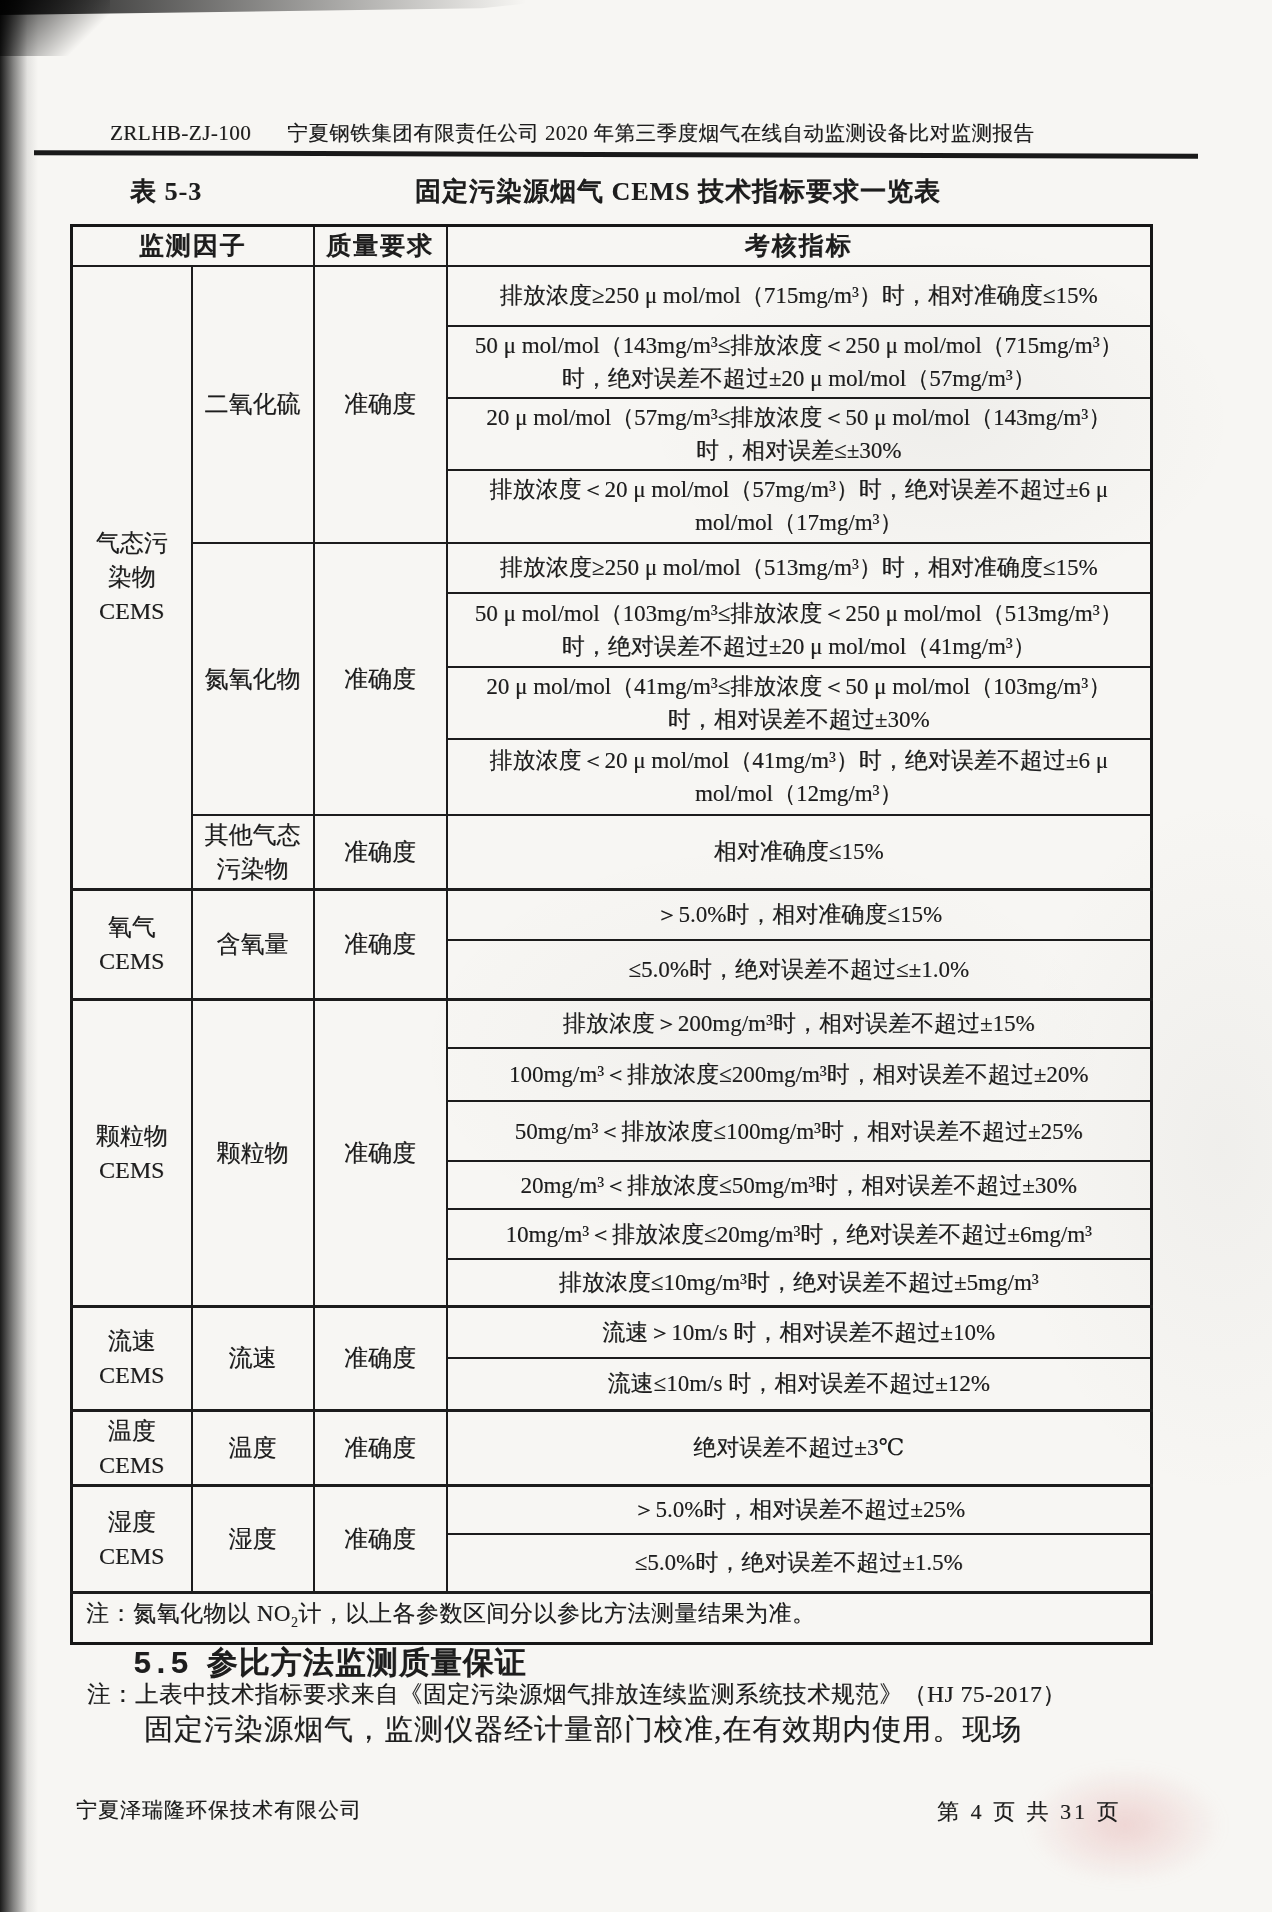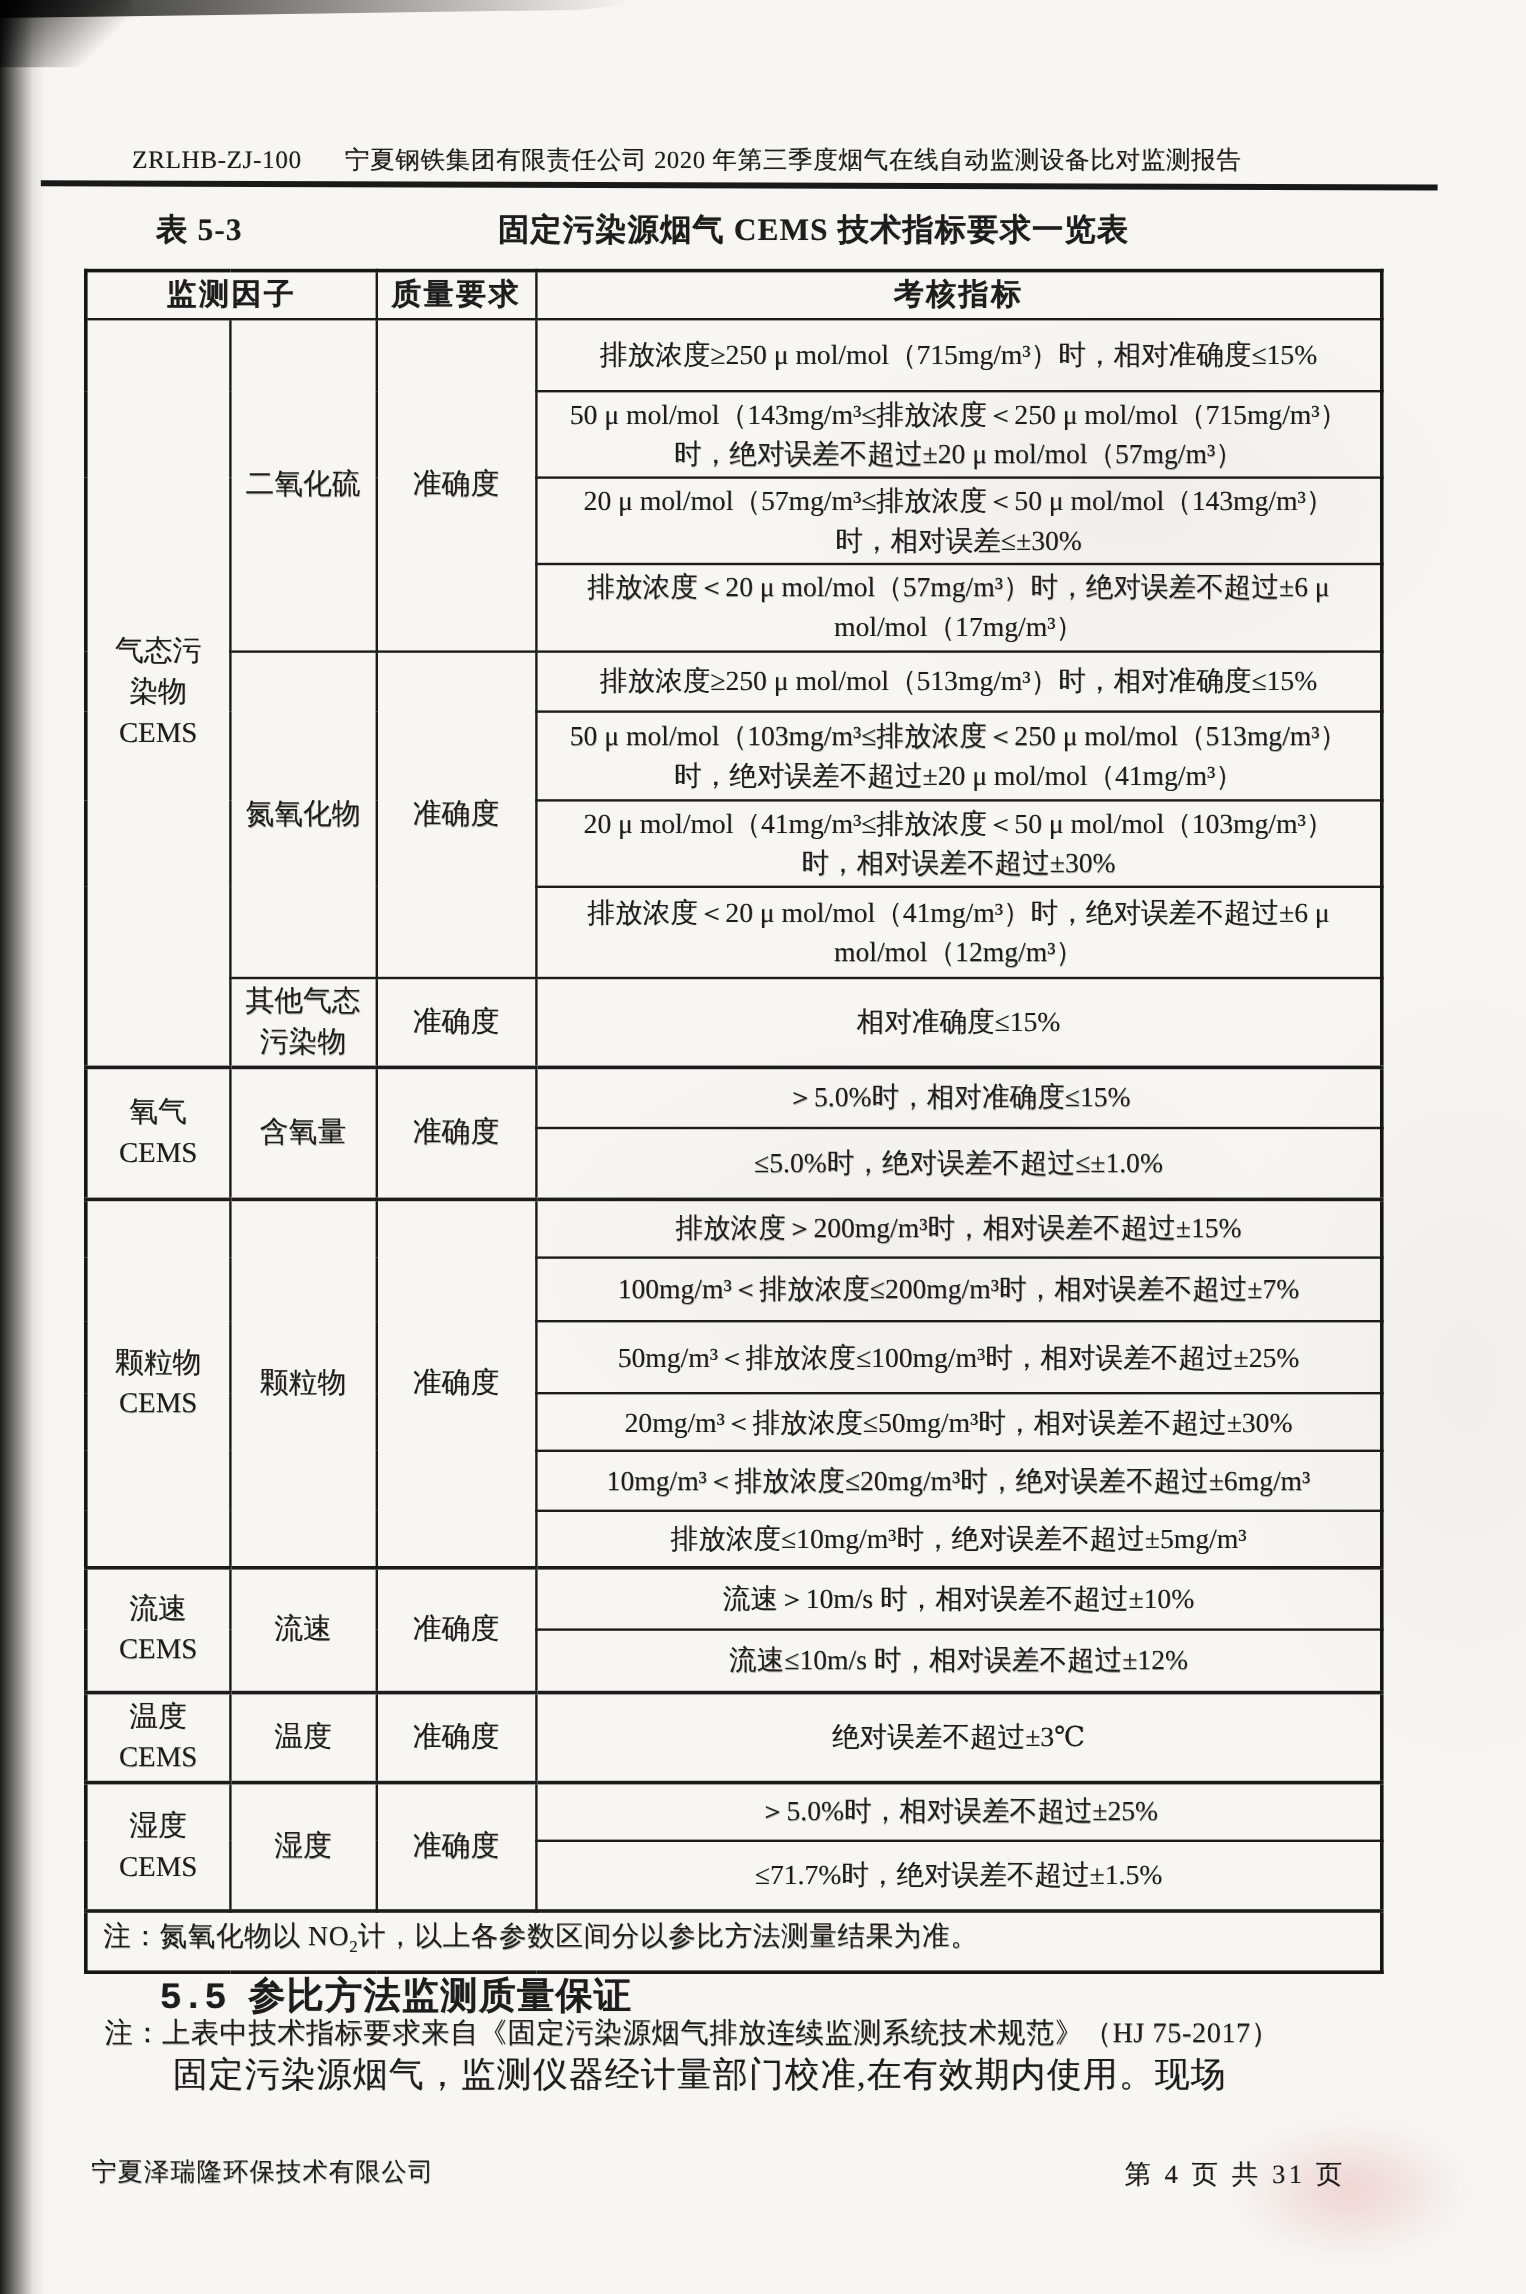--- a/index.html
+++ b/index.html
@@ -160,21 +160,21 @@
           <td>≤5.0%时，绝对误差不超过≤±1.0%</td>
         </tr>
       <tr class="gb" style="height:49px">
         <td class="grp" rowspan="6">颗粒物
 CEMS</td>
         <td class="fac" rowspan="6">颗粒物</td>
         <td class="qua" rowspan="6">准确度</td>
         <td>排放浓度＞200mg/m³时，相对误差不超过±15%</td>
       </tr>
       <tr style="height:53px">
-          <td>100mg/m³＜排放浓度≤200mg/m³时，相对误差不超过±7%</td>
+          <td>100mg/m³＜排放浓度≤200mg/m³时，相对误差不超过±20%</td>
         </tr>
       <tr style="height:60px">
           <td>50mg/m³＜排放浓度≤100mg/m³时，相对误差不超过±25%</td>
         </tr>
       <tr style="height:48px">
           <td>20mg/m³＜排放浓度≤50mg/m³时，相对误差不超过±30%</td>
         </tr>
       <tr style="height:50px">
           <td>10mg/m³＜排放浓度≤20mg/m³时，绝对误差不超过±6mg/m³</td>
         </tr>
@@ -199,21 +199,21 @@
         <td>绝对误差不超过±3℃</td>
       </tr>
       <tr class="gb" style="height:49px">
         <td class="grp" rowspan="2">湿度
 CEMS</td>
         <td class="fac" rowspan="2">湿度</td>
         <td class="qua" rowspan="2">准确度</td>
         <td>＞5.0%时，相对误差不超过±25%</td>
       </tr>
       <tr style="height:58px">
-          <td>≤71.7%时，绝对误差不超过±1.5%</td>
+          <td>≤5.0%时，绝对误差不超过±1.5%</td>
         </tr>
       <tr class="gb" style="height:51px">
         <td class="notecell" colspan="4"><span>注：氮氧化物以 NO</span><sub>2</sub><span>计，以上各参数区间分以参比方法测量结果为准。</span></td>
       </tr>
     </tbody>
   </table>
 
   <div class="note2">注：上表中技术指标要求来自《固定污染源烟气排放连续监测系统技术规范》（HJ 75-2017）</div>
 
   <div class="section-heading">

